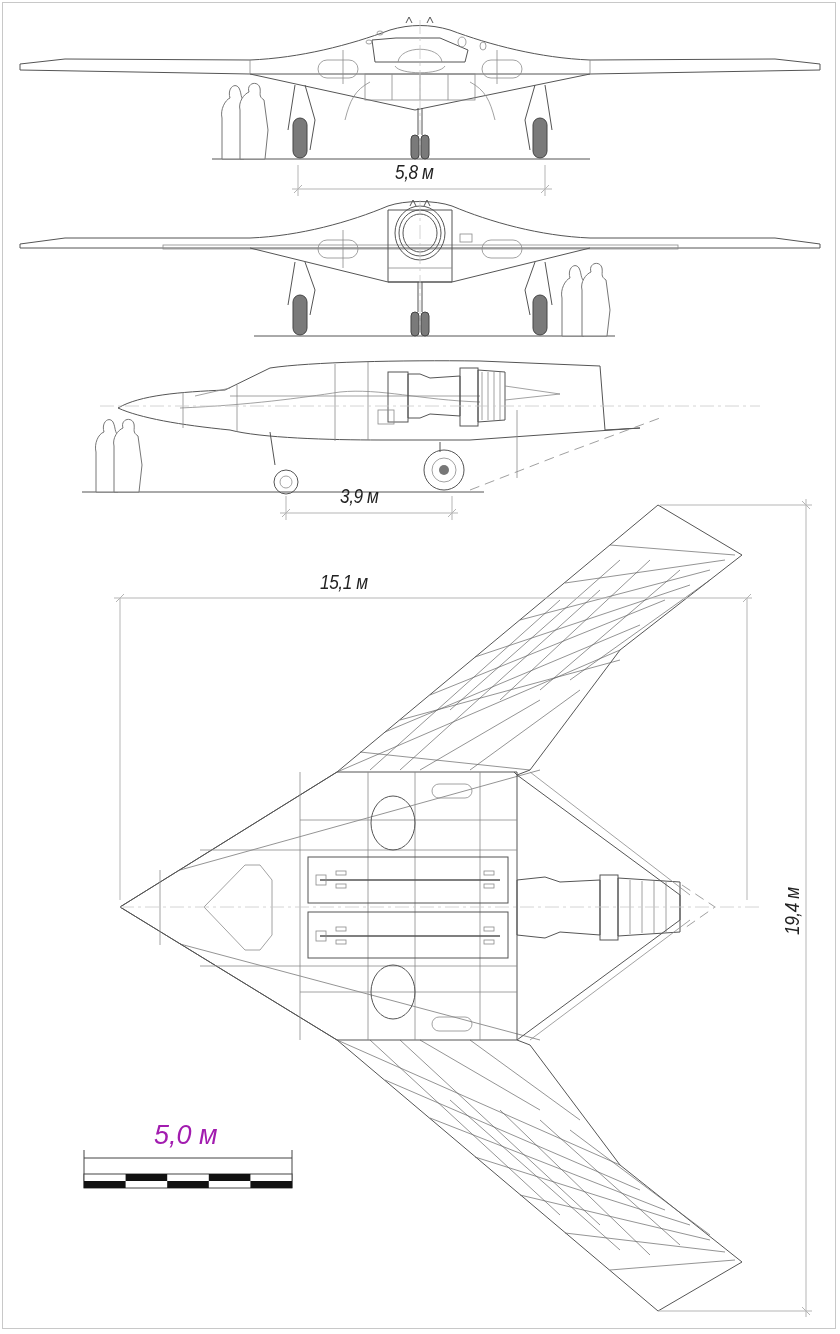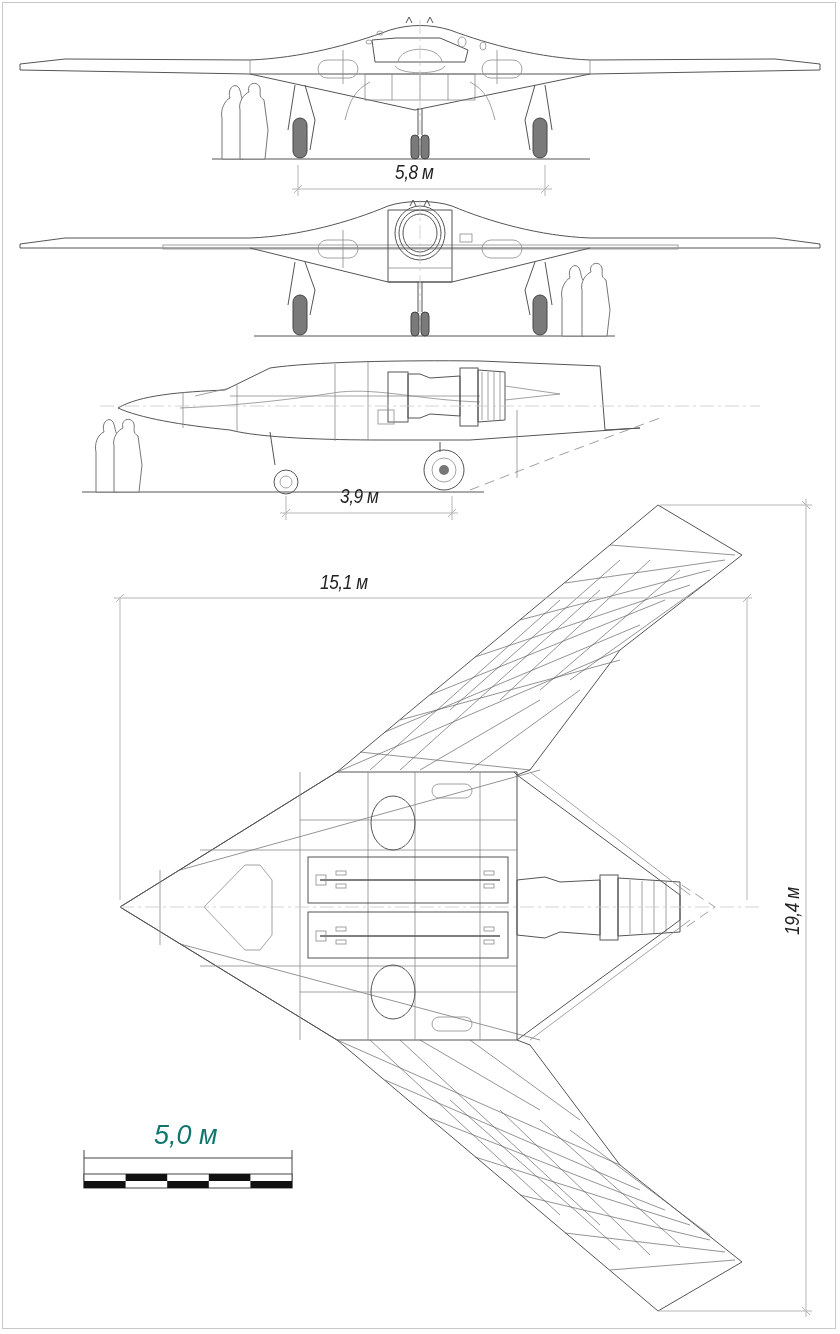--- a/index.html
+++ b/index.html
@@ -8,21 +8,21 @@
   svg{position:absolute;left:0;top:0;}
   .ln{fill:none;stroke:#555;stroke-width:1;}
   .lt{fill:none;stroke:#8a8a8a;stroke-width:0.8;}
   .dim{fill:none;stroke:#b5b5b5;stroke-width:1;}
   .cl{fill:none;stroke:#c9c9c9;stroke-width:0.8;stroke-dasharray:14 4 3 4;}
   .dash{fill:none;stroke:#888;stroke-width:0.8;stroke-dasharray:10 6;}
   .tire{fill:#7a7a7a;stroke:#444;stroke-width:1;}
   .grid{fill:none;stroke:#666;stroke-width:0.7;}
   .person{fill:#fff;stroke:#777;stroke-width:1;}
   .dimtext{position:absolute;font-family:"Liberation Sans",sans-serif;font-style:italic;font-size:21px;color:#222;letter-spacing:-0.5px;transform:scaleX(0.82);transform-origin:left top;white-space:nowrap;}
-  .scaletext{position:absolute;font-family:"Liberation Sans",sans-serif;font-style:italic;font-size:27px;color:#0f766e;white-space:nowrap;}
+  .scaletext{position:absolute;font-family:"Liberation Sans",sans-serif;font-style:italic;font-size:27px;color:#a21caf;white-space:nowrap;}
   .vert{transform:rotate(-90deg) scaleX(0.82);transform-origin:left top;}
 </style>
 </head>
 <body>
 
 <div class="frame"></div>
 
 <svg width="840" height="1334" viewBox="0 0 840 1334">
 
   <g>

